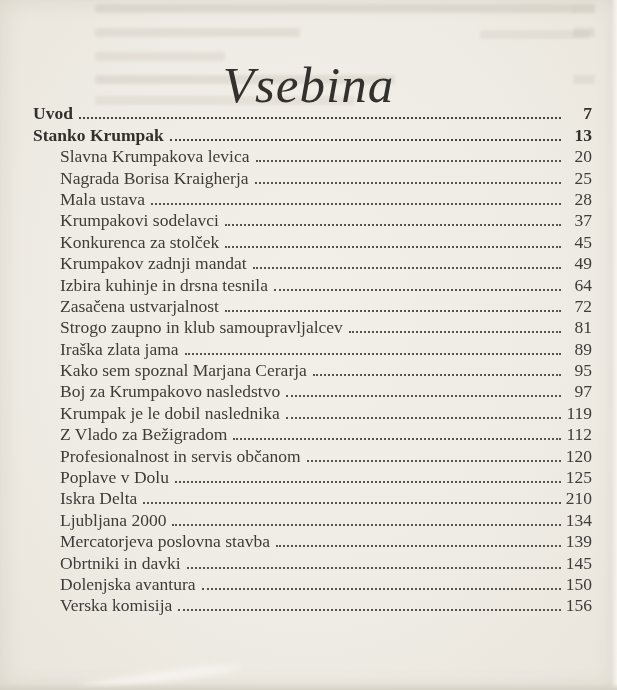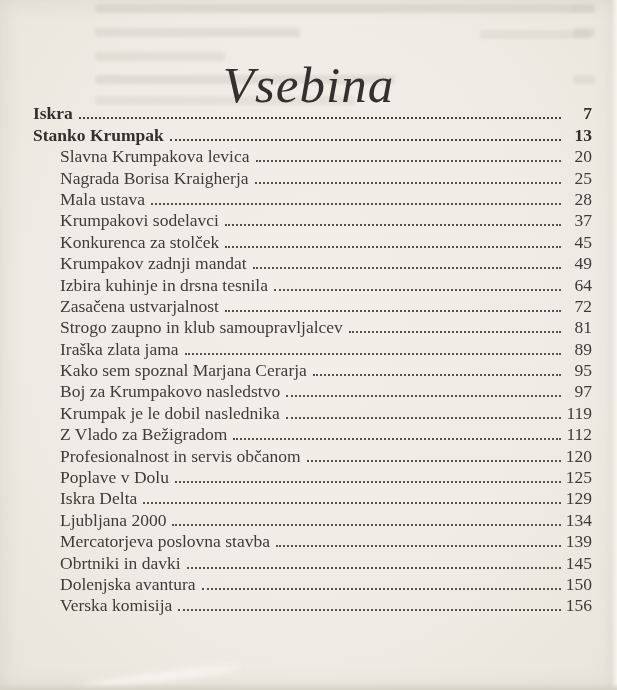--- a/index.html
+++ b/index.html
@@ -119,21 +119,21 @@
     <div class="ghost-line g5"></div>
     <div class="ghost-num n1"></div>
     <div class="ghost-num n2"></div>
     <div class="ghost-num n3"></div>
   </div>
 
   <h1 class="page-title">Vsebina</h1>
 
   <div class="toc" id="toc">
       <div class="toc-row bold">
-        <span class="toc-label">Iskra</span>
+        <span class="toc-label">Uvod</span>
         <span class="dot-leader"></span>
         <span class="toc-page">7</span>
       </div>
       <div class="toc-row bold">
         <span class="toc-label">Stanko Krumpak</span>
         <span class="dot-leader"></span>
         <span class="toc-page">13</span>
       </div>
       <div class="toc-row indent">
         <span class="toc-label">Slavna Krumpakova levica</span>
@@ -211,21 +211,21 @@
         <span class="toc-page">120</span>
       </div>
       <div class="toc-row indent">
         <span class="toc-label">Poplave v Dolu</span>
         <span class="dot-leader"></span>
         <span class="toc-page">125</span>
       </div>
       <div class="toc-row indent">
         <span class="toc-label">Iskra Delta</span>
         <span class="dot-leader"></span>
-        <span class="toc-page">129</span>
+        <span class="toc-page">210</span>
       </div>
       <div class="toc-row indent">
         <span class="toc-label">Ljubljana 2000</span>
         <span class="dot-leader"></span>
         <span class="toc-page">134</span>
       </div>
       <div class="toc-row indent">
         <span class="toc-label">Mercatorjeva poslovna stavba</span>
         <span class="dot-leader"></span>
         <span class="toc-page">139</span>

